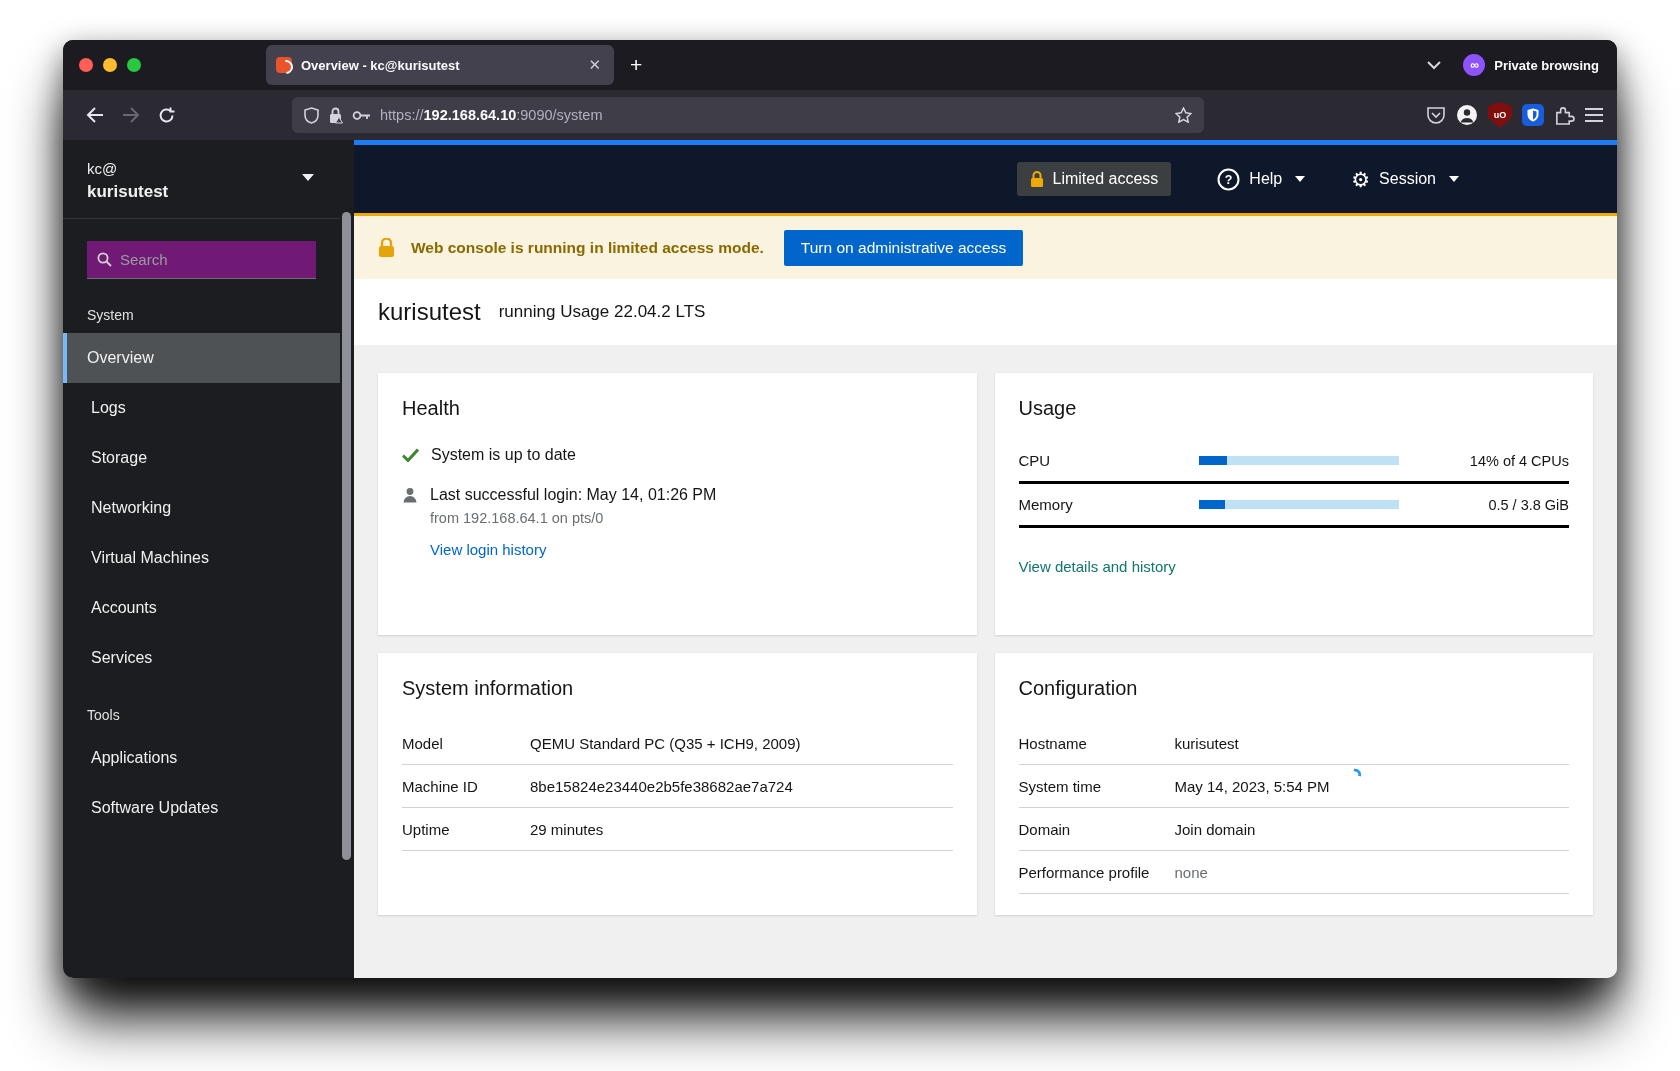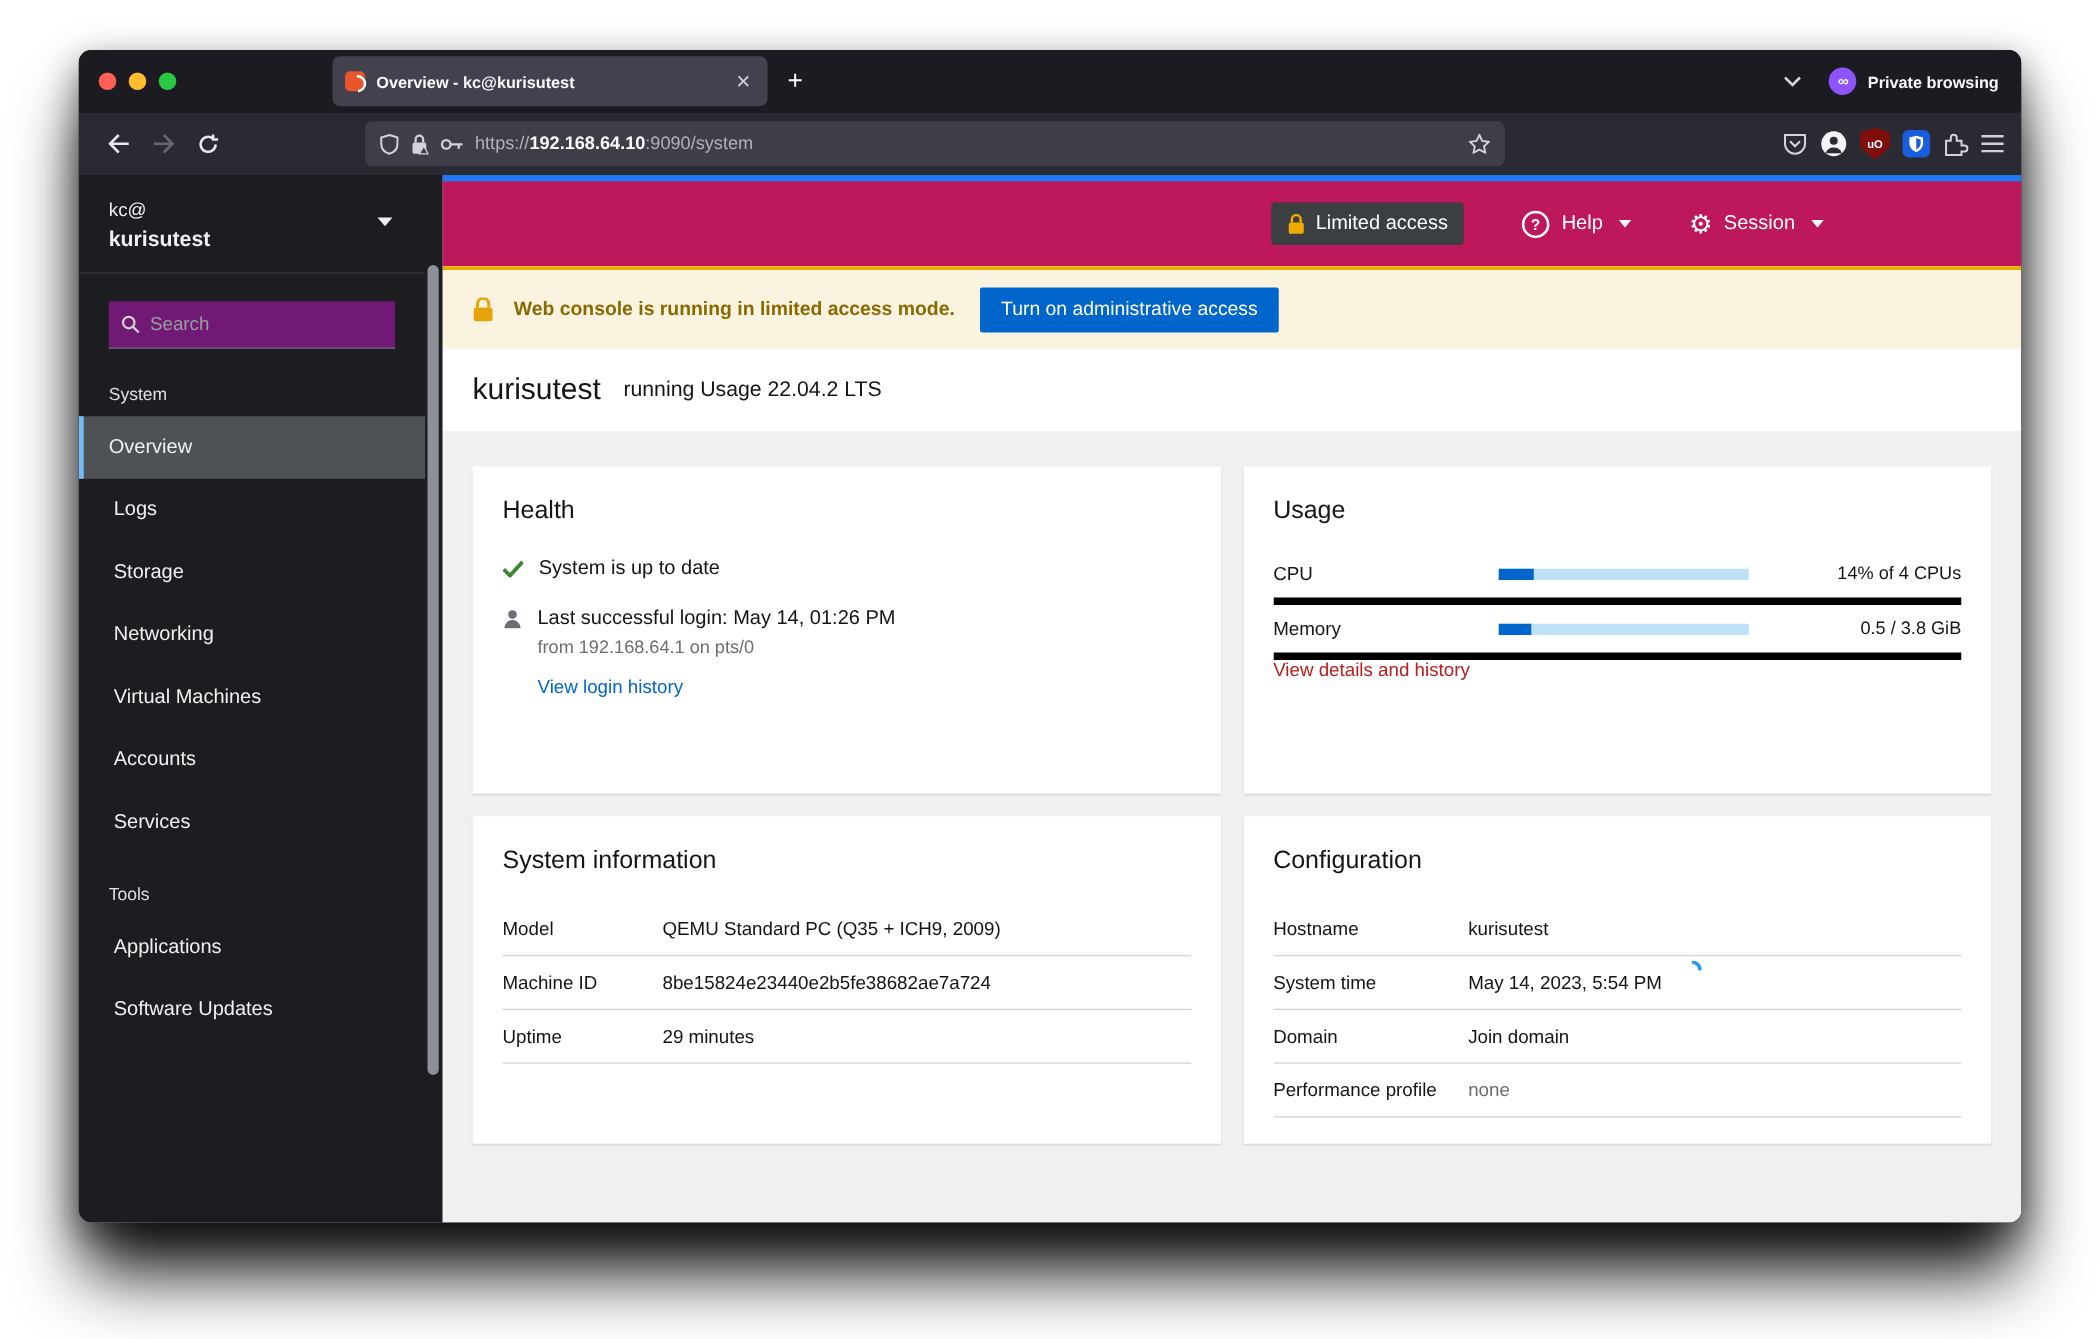--- a/index.html
+++ b/index.html
@@ -61,21 +61,21 @@
   .search-wrap input{ background:transparent; border:none; outline:none; color:#d2d2d2; font-size:15px; width:100%; font-family:inherit; }
   .search-wrap input::placeholder{ color:#9a9da1; }
   .nav-section-label{ font-size:14px; color:#e0e0e0; padding:14px 0 10px 24px; }
   .nav-item{ font-size:16px; color:#f0f0f0; padding:16px 0 16px 24px; border-left:4px solid transparent; }
   .nav-item.selected{ background:#4f5255; border-left:4px solid #73bcf7; padding-left:20px; }
   .sb-scroll{ width:14px; background:#1b1d21; flex:0 0 14px; position:relative; }
   .sb-thumb{ position:absolute; left:2px; top:72px; width:9px; height:648px; border-radius:5px; background:#8d9096; }
 
   
   .main { flex:1; display:flex; flex-direction:column; min-width:0; }
-  .masthead { height:73px; background:#be185d; border-top:5px solid #1f7bf4; display:flex; align-items:center; justify-content:flex-end; gap:46px; padding-right:158px; flex:0 0 73px; }
+  .masthead { height:73px; background:#0f172a; border-top:5px solid #1f7bf4; display:flex; align-items:center; justify-content:flex-end; gap:46px; padding-right:158px; flex:0 0 73px; }
   .limited-chip{ background:#3c3f42; border-radius:3px; color:#fff; font-size:16px; display:flex; align-items:center; gap:9px; padding:8px 13px; }
   .mh-item{ color:#fff; font-size:16px; display:flex; align-items:center; gap:9px; }
   .caret-down-sm{ width:0;height:0;border-left:5px solid transparent;border-right:5px solid transparent;border-top:6px solid #fff; margin-left:4px; }
 
   .banner { background:#faf3e0; border-top:3px solid #f0ab00; height:66px; display:flex; align-items:center; padding-left:24px; gap:16px; flex:0 0 66px; }
   .banner-text{ color:#8a6a00; font-weight:700; font-size:15.5px; }
   .banner-btn{ background:#0066cc; color:#fff; border:none; font-size:15.5px; padding:9px 17px; border-radius:2px; margin-left:4px; font-family:inherit; }
 
   .page-header { background:#ffffff; height:66px; display:flex; align-items:center; padding-left:24px; gap:18px; flex:0 0 66px; }
   .ph-host{ font-size:24px; color:#151515; }
@@ -86,26 +86,26 @@
   .card-title{ font-size:20px; color:#151515; font-weight:500; }
 
   
   .h-row{ display:flex; align-items:flex-start; gap:12px; margin-top:26px; font-size:16px; color:#151515; }
   .h-sub{ color:#6a6e73; font-size:14.5px; margin:6px 0 0 28px; }
   .h-link{ color:#0066cc; font-size:15px; margin:15px 0 0 28px; display:inline-block; }
   .link{ color:#0066cc; text-decoration:none; }
 
   
   .u-table{ margin-top:20px; }
-  .u-row{ display:flex; align-items:center; height:44px; border-bottom:6px solid #000000; font-size:15px; color:#151515; }
+  .u-row{ display:flex; align-items:center; height:44px; border-bottom:3px solid #000000; font-size:15px; color:#151515; }
   .u-label{ flex:0 0 180px; }
   .u-bar{ flex:0 0 200px; height:9px; background:#bee1f5; position:relative; }
   .u-fill{ position:absolute; left:0; top:0; bottom:0; background:#0066cc; }
   .u-val{ flex:1; text-align:right; font-size:14.5px; }
-  .u-link{ display:inline-block; font-size:15px; color:#b91c1c; }
+  .u-link{ display:inline-block; margin-top:30px; font-size:15px; color:#0f766e; }
 
   
   .d-row{ display:flex; align-items:center; height:43px; border-bottom:1px solid #d2d2d2; font-size:15px; color:#151515; }
   .d-table{ margin-top:22px; }
   .d-label{ flex:0 0 128px; }
   .d-label.wide{ flex:0 0 156px; }
   .d-val{ flex:1; position:relative; }
   .d-val.muted{ color:#6a6e73; }
   .time-mark{ position:absolute; left:178px; top:-9px; width:9px; height:7px; border-top:3px solid #2b9af3; border-right:3px solid #2b9af3; border-radius:0 7px 0 0; transform:rotate(12deg); }
 

